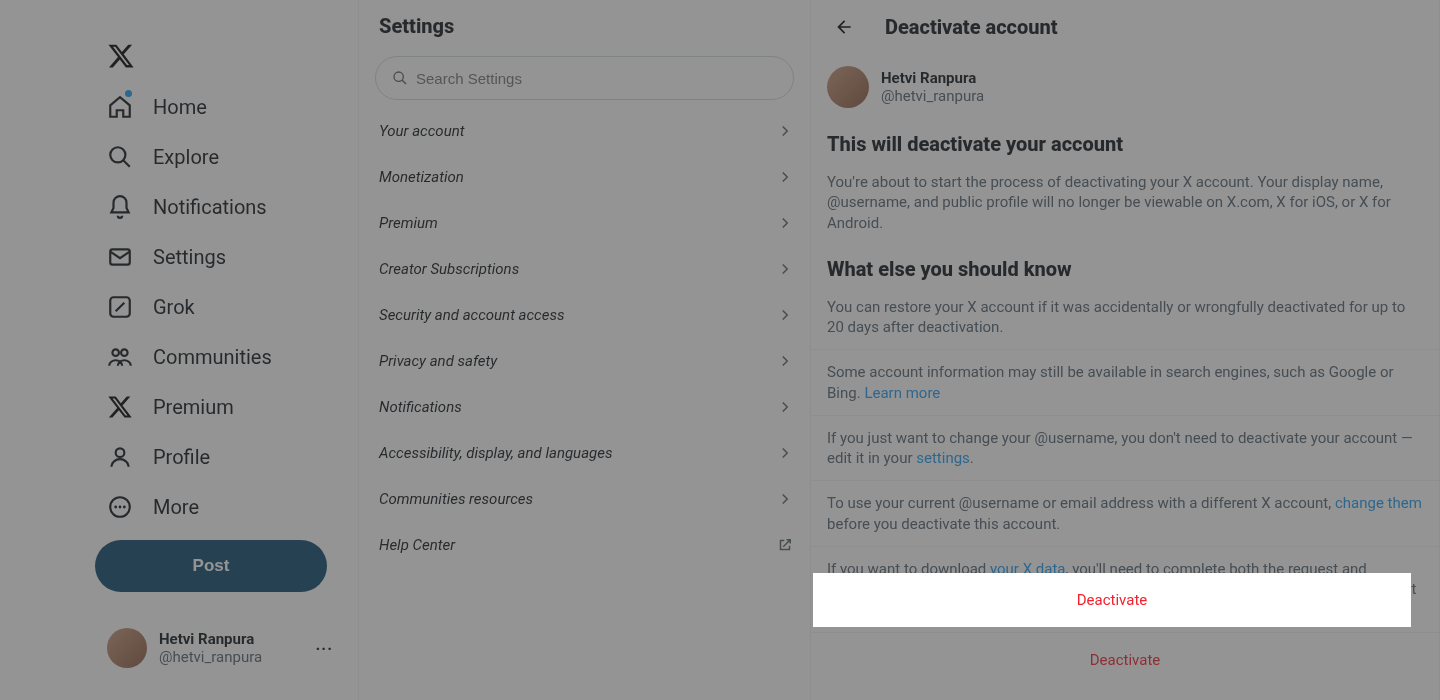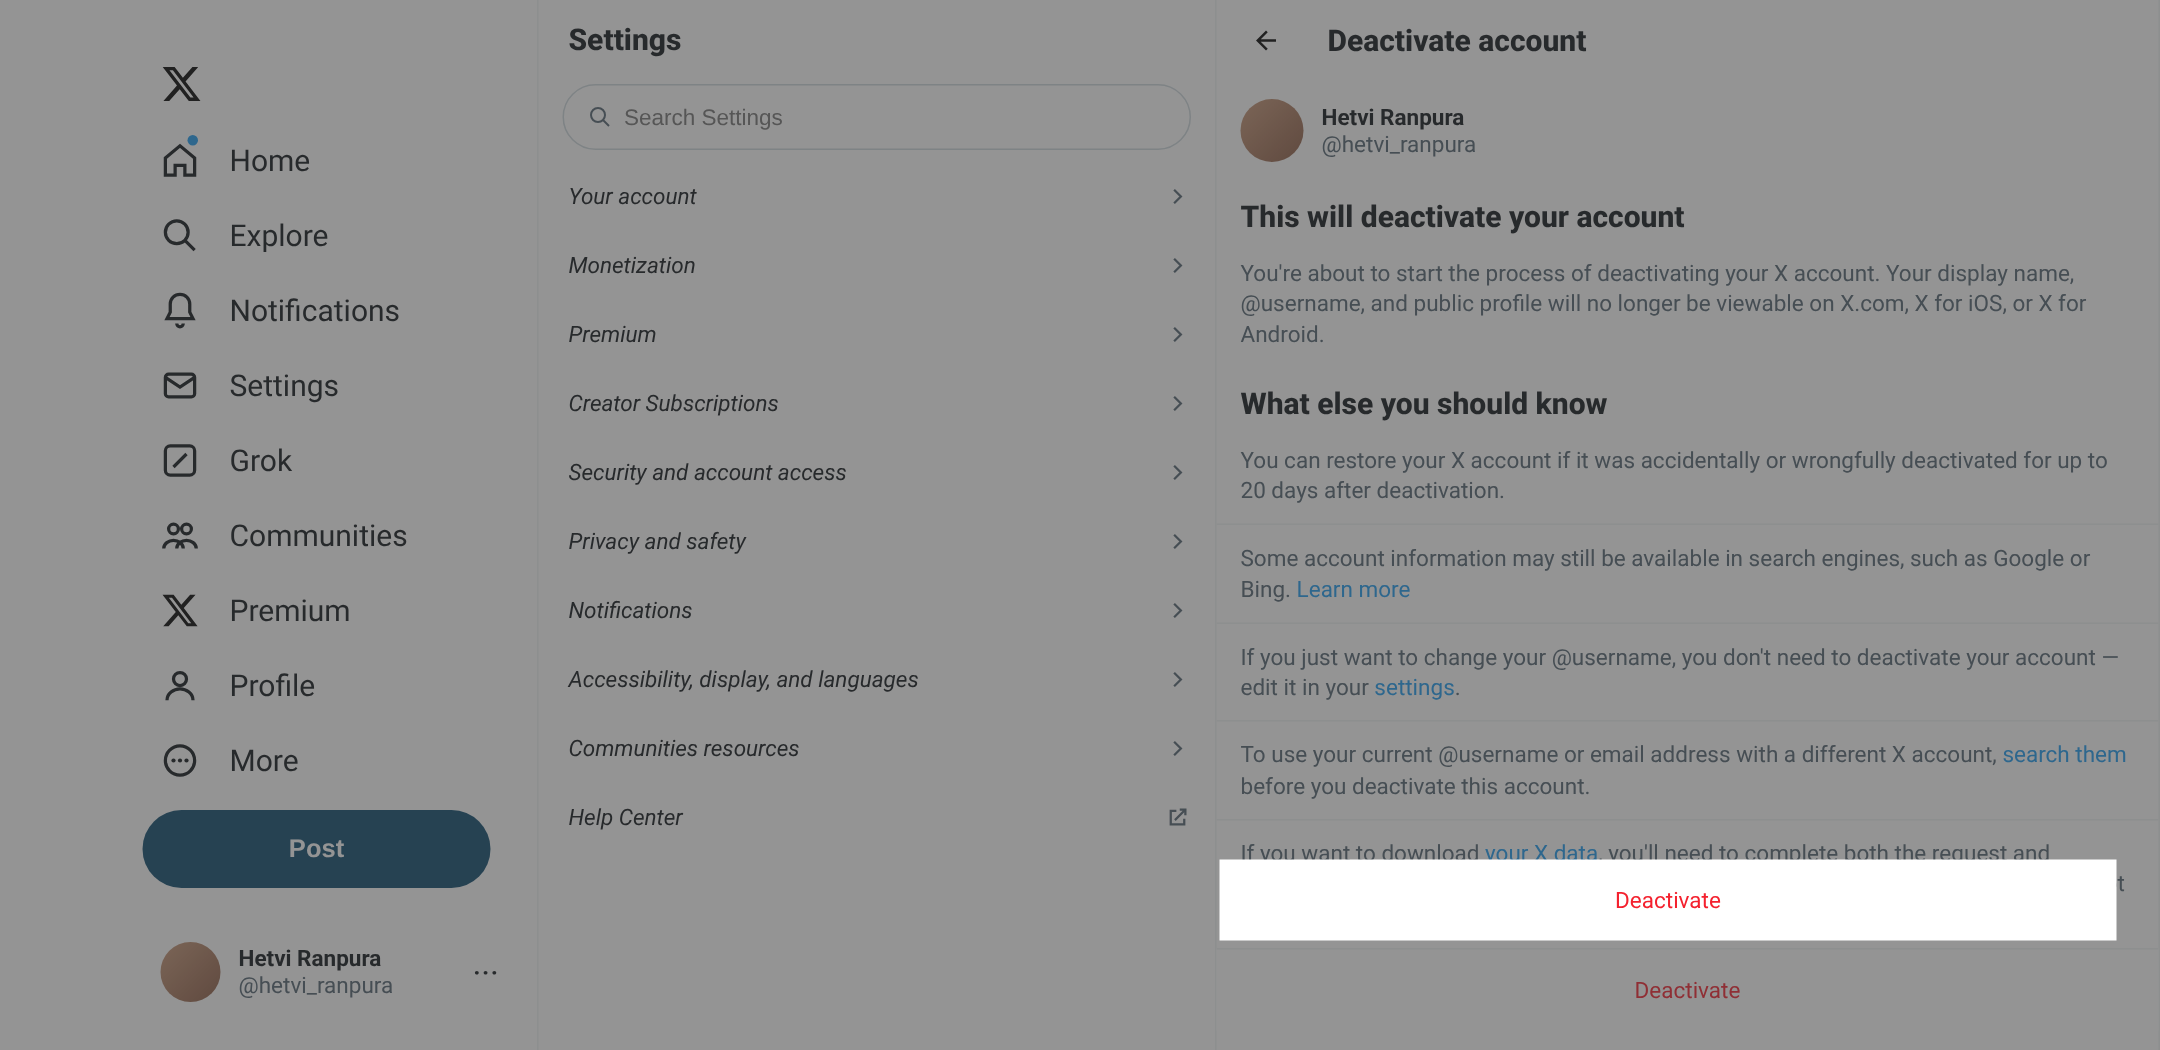--- a/index.html
+++ b/index.html
@@ -390,21 +390,21 @@
   <div class="section-h">What else you should know</div>
   <div class="para">You can restore your X account if it was accidentally or wrongfully deactivated for up to 20 days after deactivation.</div>
 
   <div class="info-block">
     <span>Some account information may still be available in search engines, such as Google or Bing. </span><a>Learn more</a>
   </div>
   <div class="info-block">
     <span>If you just want to change your @username, you don't need to deactivate your account — edit it in your </span><a>settings</a><span>.</span>
   </div>
   <div class="info-block">
-    <span>To use your current @username or email address with a different X account, </span><a>search them</a><span> before you deactivate this account.</span>
+    <span>To use your current @username or email address with a different X account, </span><a>change them</a><span> before you deactivate this account.</span>
   </div>
   <div class="info-block">
     <span>If you want to download </span><a>your X data</a><span>, you'll need to complete both the request and download process before deactivating your account. Links to download your data cannot be sent to deactivated accounts.</span>
   </div>
 
   <div class="deactivate-bar">Deactivate</div>
 </div>
 
 <div class="dim-overlay"></div>
 <div class="spotlight deactivate-bar" style="position:absolute; left:813px; right:29px; top:573px; padding:18px; text-align:center; color:#f4212e; font-size:15px; border-top:none;">Deactivate</div>

